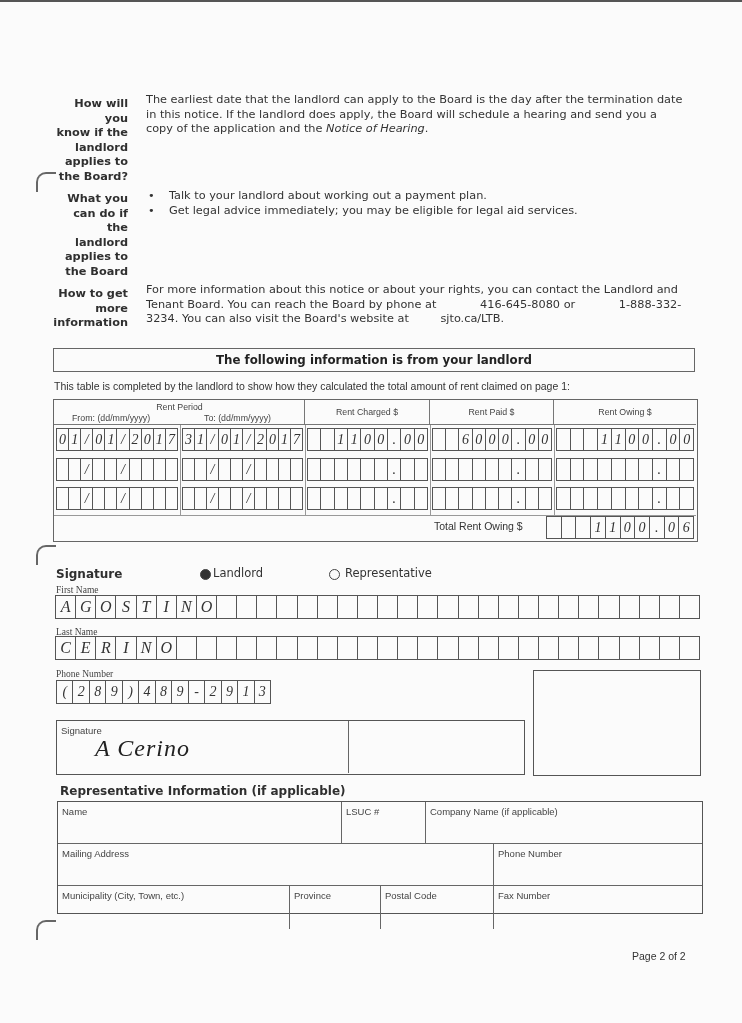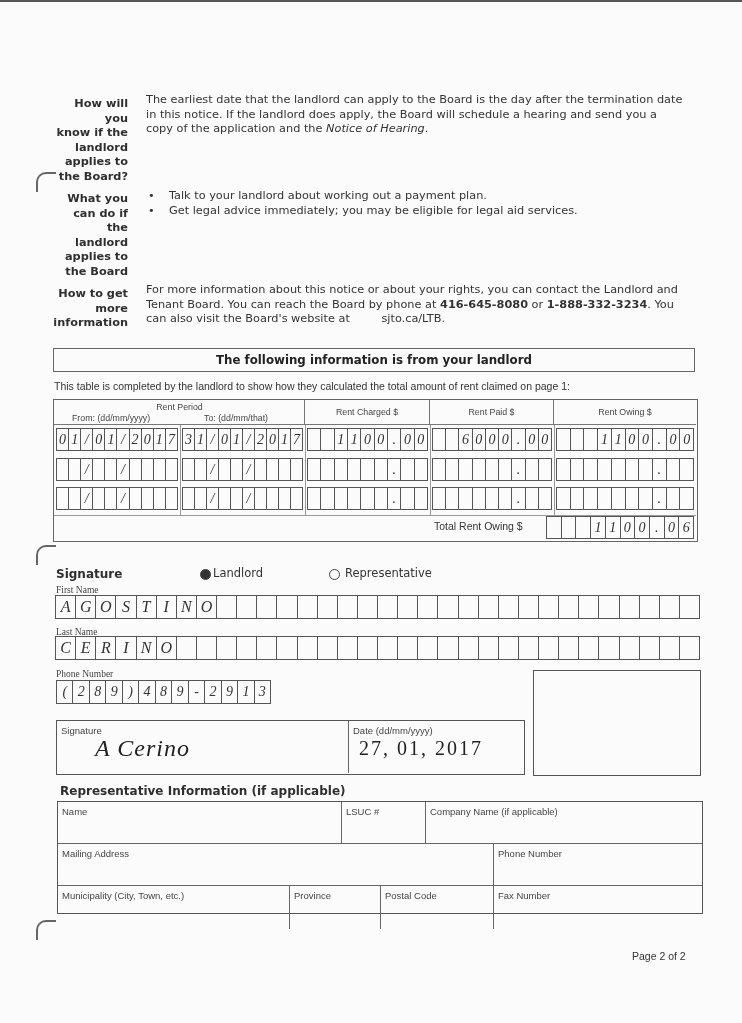--- a/index.html
+++ b/index.html
@@ -5,21 +5,21 @@
     html,body{margin:0;padding:0;}
     body{width:742px;height:1023px;background:#fbfbfb;position:relative;overflow:hidden;font-family:"DejaVu Sans",sans-serif;color:#2a2a2a;}
     .topline{position:absolute;left:0;top:0;width:742px;height:2px;background:#555;}
     .abs{position:absolute;}
     .lbl{position:absolute;width:90px;text-align:right;font-weight:bold;font-size:11.3px;line-height:14.5px;color:#2f2f2f;}
     .txt{position:absolute;left:146px;width:540px;font-size:11.3px;line-height:14.5px;color:#333;}
     .txt i{font-style:italic;}
     ul.bul{margin:0;padding:0;list-style:none;}
     ul.bul li{position:relative;padding-left:23px;}
     ul.bul li:before{content:"\2022";position:absolute;left:2px;top:0;}
-    .b{font-weight:bold;}
+    .b{font-weight:normal;margin-left:40px;}
     .u{margin-left:28px;}
     .banner{position:absolute;left:53px;top:348px;width:642px;height:24px;border:1.5px solid #666;box-sizing:border-box;text-align:center;font-weight:bold;font-size:11.8px;line-height:22px;color:#222;}
     .caption{position:absolute;left:54px;top:380px;font-family:"Liberation Sans",sans-serif;font-size:10.5px;color:#333;}
     .rtable{position:absolute;left:53px;top:399px;width:645px;height:143px;border:1.5px solid #666;box-sizing:border-box;}
     .hcell{position:absolute;top:0;height:25px;border-right:1px solid #777;box-sizing:border-box;font-family:"Liberation Sans",sans-serif;font-size:8.8px;color:#444;text-align:center;}
     .boxes{position:absolute;display:flex;border:1.5px solid #555;box-sizing:border-box;height:23px;}
     .boxes span{flex:1;border-right:1px solid #555;box-sizing:border-box;font-family:"Liberation Serif",serif;font-style:italic;font-size:14px;line-height:21px;text-align:center;color:#333;}
     .boxes span:last-child{border-right:none;}
     .sec{position:absolute;font-weight:bold;font-size:12px;color:#2f2f2f;}
     .small{position:absolute;font-family:Liberation Serif, serif;font-size:9.5px;color:#444;}
@@ -78,21 +78,21 @@
   <span>For more information about this notice or about your rights, you can contact the Landlord and Tenant Board. You can reach the Board by phone at </span><span class="b">416-645-8080</span><span> or </span><span class="b">1-888-332-3234</span><span>. You can also visit the Board's website at </span><span class="u">sjto.ca/LTB</span><span>.</span>
 </div>
 
 <div class="banner">The following information is from your landlord</div>
 <div class="caption">This table is completed by the landlord to show how they calculated the total amount of rent claimed on page 1:</div>
 
 <div class="rtable">
   <div class="hcell" style="left:0;width:251px;border-bottom:1px solid #777;">
     <div style="position:absolute;left:0;width:251px;top:2px;">Rent Period</div>
     <div style="position:absolute;left:18px;top:13px;">From: (dd/mm/yyyy)</div>
-    <div style="position:absolute;left:150px;top:13px;">To: (dd/mm/that)</div>
+    <div style="position:absolute;left:150px;top:13px;">To: (dd/mm/yyyy)</div>
   </div>
   <div class="hcell" style="left:251px;width:125px;border-bottom:1px solid #777;line-height:25px;text-align:center;">Rent Charged $</div>
   <div class="hcell" style="left:376px;width:124px;border-bottom:1px solid #777;line-height:25px;">Rent Paid $</div>
   <div class="hcell" style="left:500px;width:142px;border-right:none;border-bottom:1px solid #777;line-height:25px;">Rent Owing $</div>
 
   <div class="abs" style="left:126px;top:25px;width:1px;height:90px;background:#999;"></div>
   <div class="abs" style="left:251px;top:25px;width:1px;height:90px;background:#999;"></div>
   <div class="abs" style="left:376px;top:25px;width:1px;height:90px;background:#999;"></div>
   <div class="abs" style="left:500px;top:25px;width:1px;height:90px;background:#999;"></div>
   <div class="abs" style="left:0;top:115px;width:642px;height:1px;background:#999;"></div>
@@ -382,24 +382,20 @@
     <span>9</span>
     <span>1</span>
     <span>3</span>
 </div>
 
 <div class="box" style="left:56px;top:720px;width:469px;height:55px;">
   <div class="field" style="left:0;top:0;width:292px;height:52px;">
     <div>Signature</div>
     <div class="hand" style="position:absolute;left:38px;top:14px;font-size:24px;letter-spacing:1px;">A Cerino</div>
   </div>
-  <div class="field" style="left:292px;top:0;width:175px;height:52px;border-right:none;">
-    <div>Date (dd/mm/yyyy)</div>
-    <div class="hand" style="position:absolute;left:10px;top:16px;font-size:20px;font-style:normal;letter-spacing:2px;">27, 01, 2017</div>
-  </div>
 </div>
 
 <div class="box" style="left:533px;top:670px;width:168px;height:106px;"></div>
 
 <div class="sec" style="left:60px;top:784px;">Representative Information (if applicable)</div>
 <div class="box" style="left:57px;top:801px;width:646px;height:113px;">
   <div class="field" style="left:0;top:0;width:284px;height:42px;border-bottom:1px solid #666;"><span>Name</span></div>
   <div class="field" style="left:368px;top:0;width:276px;height:42px;border-right:none;border-bottom:1px solid #666;"><span>Company Name (if applicable)</span></div>
   <div class="field" style="left:284px;top:0;width:84px;height:42px;border-bottom:1px solid #666;"><span>LSUC #</span></div>
   <div class="field" style="left:0;top:42px;width:436px;height:42px;border-bottom:1px solid #666;"><span>Mailing Address</span></div>

